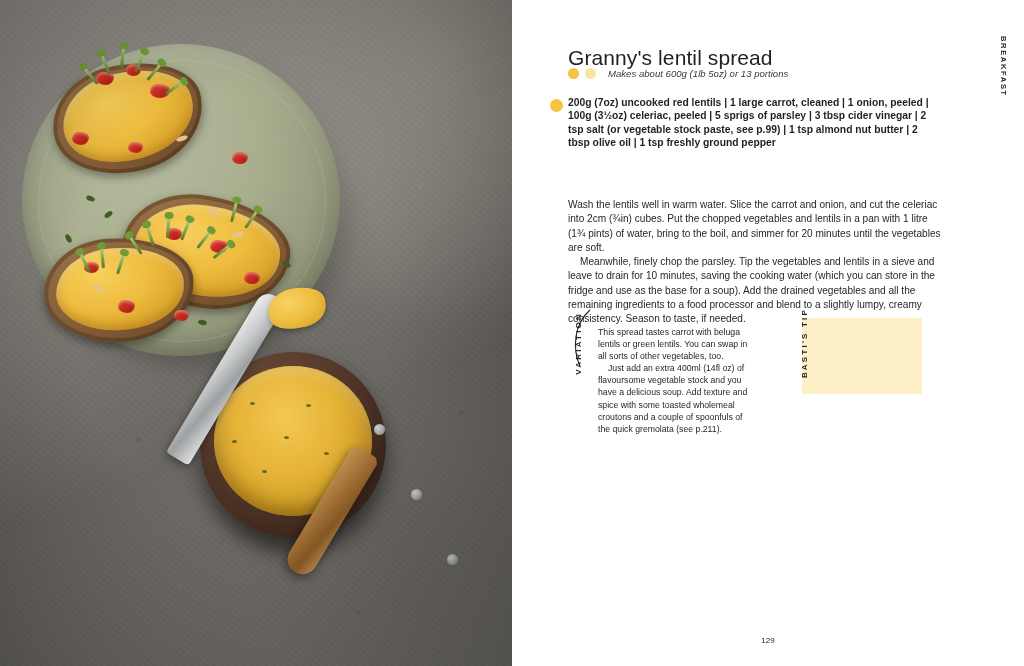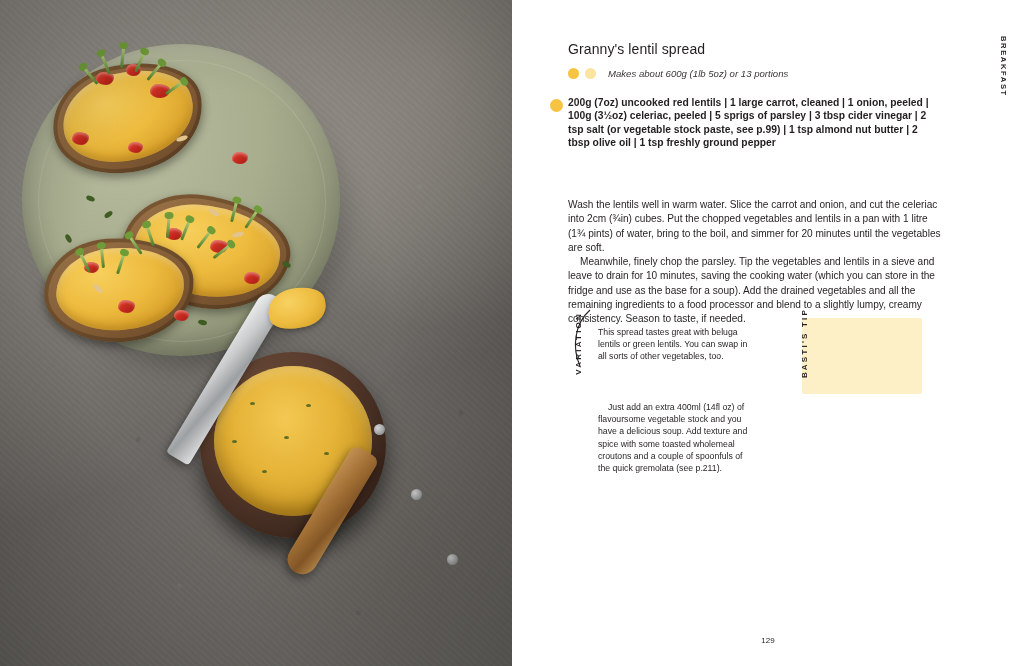--- a/index.html
+++ b/index.html
@@ -199,21 +199,21 @@
   .text-page {
     position: absolute;
     left: 512px; top: 0;
     width: 512px; height: 666px;
     background: #ffffff;
     color: #231f20;
   }
   .recipe-title {
     position: absolute;
     left: 56px; top: 32px;
-    font-size: 14px;
+    font-size: 21px;
     font-weight: 400;
     letter-spacing: .1px;
     color: #231f20;
     font-family: "Liberation Sans", sans-serif;
   }
   .portion-row {
     position: absolute;
     left: 56px; top: 68px;
     display: flex;
     align-items: center;
@@ -293,21 +293,21 @@
   }
   .variation-body {
     position: absolute;
     left: 86px; top: 326px;
     width: 152px;
     font-size: 8.7px;
     line-height: 12.1px;
     color: #231f20;
   }
   .variation-body p { margin: 0; }
-  .variation-body p + p { text-indent: 10px; margin-top: 39px; }
+  .variation-body p + p { text-indent: 10px; }
 
   .tip-box {
     position: absolute;
     left: 290px; top: 318px;
     width: 120px; height: 76px;
     background: #fdf0c6;
     border-radius: 2px;
   }
   .tip-label {
     left: 288px; top: 308px;
@@ -452,21 +452,21 @@
     <div class="method">
       <p>Wash the lentils well in warm water. Slice the carrot and onion, and cut the celeriac into 2cm (¾in) cubes. Put the chopped vegetables and lentils in a pan with 1 litre (1¾ pints) of water, bring to the boil, and simmer for 20 minutes until the vegetables are soft.</p>
       <p>Meanwhile, finely chop the parsley. Tip the vegetables and lentils in a sieve and leave to drain for 10 minutes, saving the cooking water (which you can store in the fridge and use as the base for a soup). Add the drained vegetables and all the remaining ingredients to a food processor and blend to a slightly lumpy, creamy consistency. Season to taste, if needed.</p>
     </div>
 
     <svg class="variation-curve" viewBox="0 0 26 60">
       <path d="M22,2 C6,16 4,40 12,58" fill="none" stroke="#231f20" stroke-width="1.1"></path>
     </svg>
     <div class="side-label variation-label">VARIATION</div>
     <div class="variation-body">
-      <p>This spread tastes great with beluga lentils or green lentils. You can swap in all sorts of other vegetables, too.</p>
+      <p>This spread tastes carrot with beluga lentils or green lentils. You can swap in all sorts of other vegetables, too.</p>
       <p>Just add an extra 400ml (14fl oz) of flavoursome vegetable stock and you have a delicious soup. Add texture and spice with some toasted wholemeal croutons and a couple of spoonfuls of the quick gremolata (see p.211).</p>
     </div>
 
     <div class="tip-box"></div>
     <div class="side-label tip-label">BASTI'S TIP</div>
 
     <div class="page-number">129</div>
   </div>
 
 </div>

